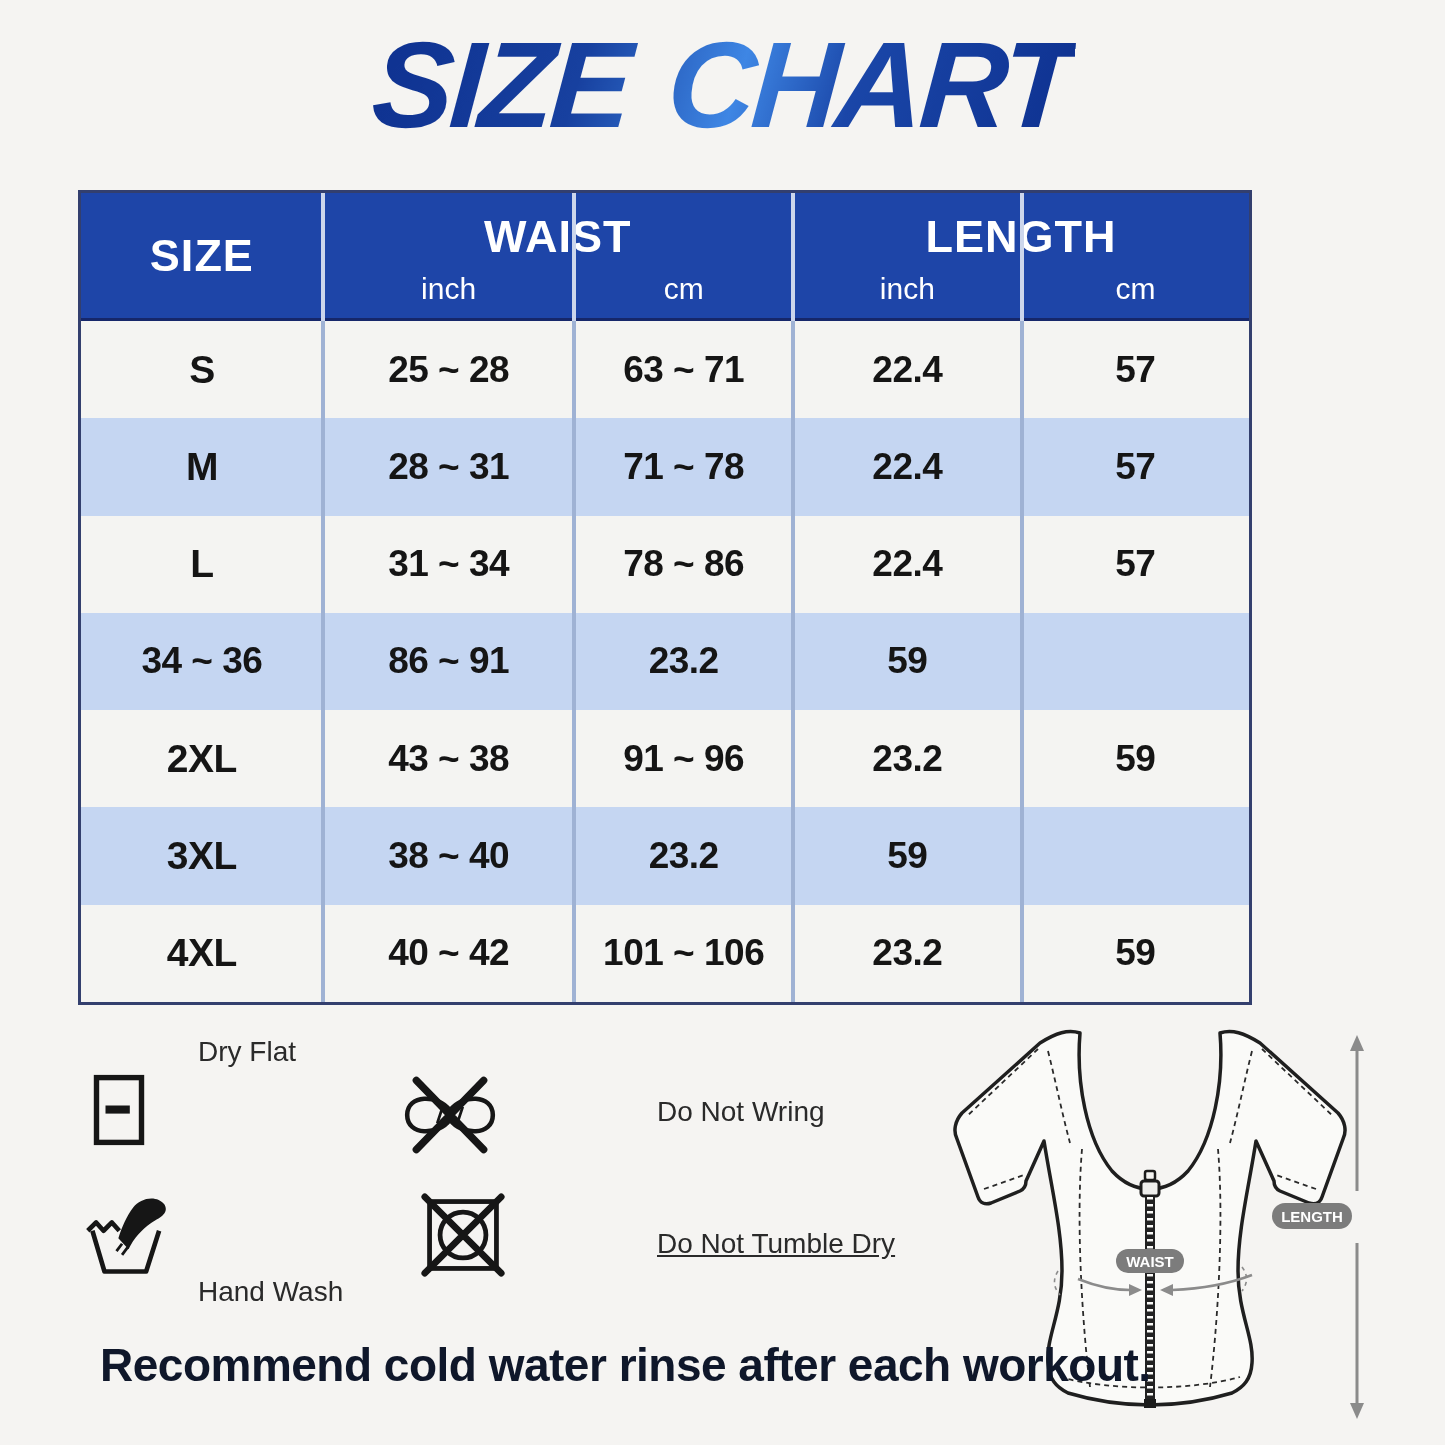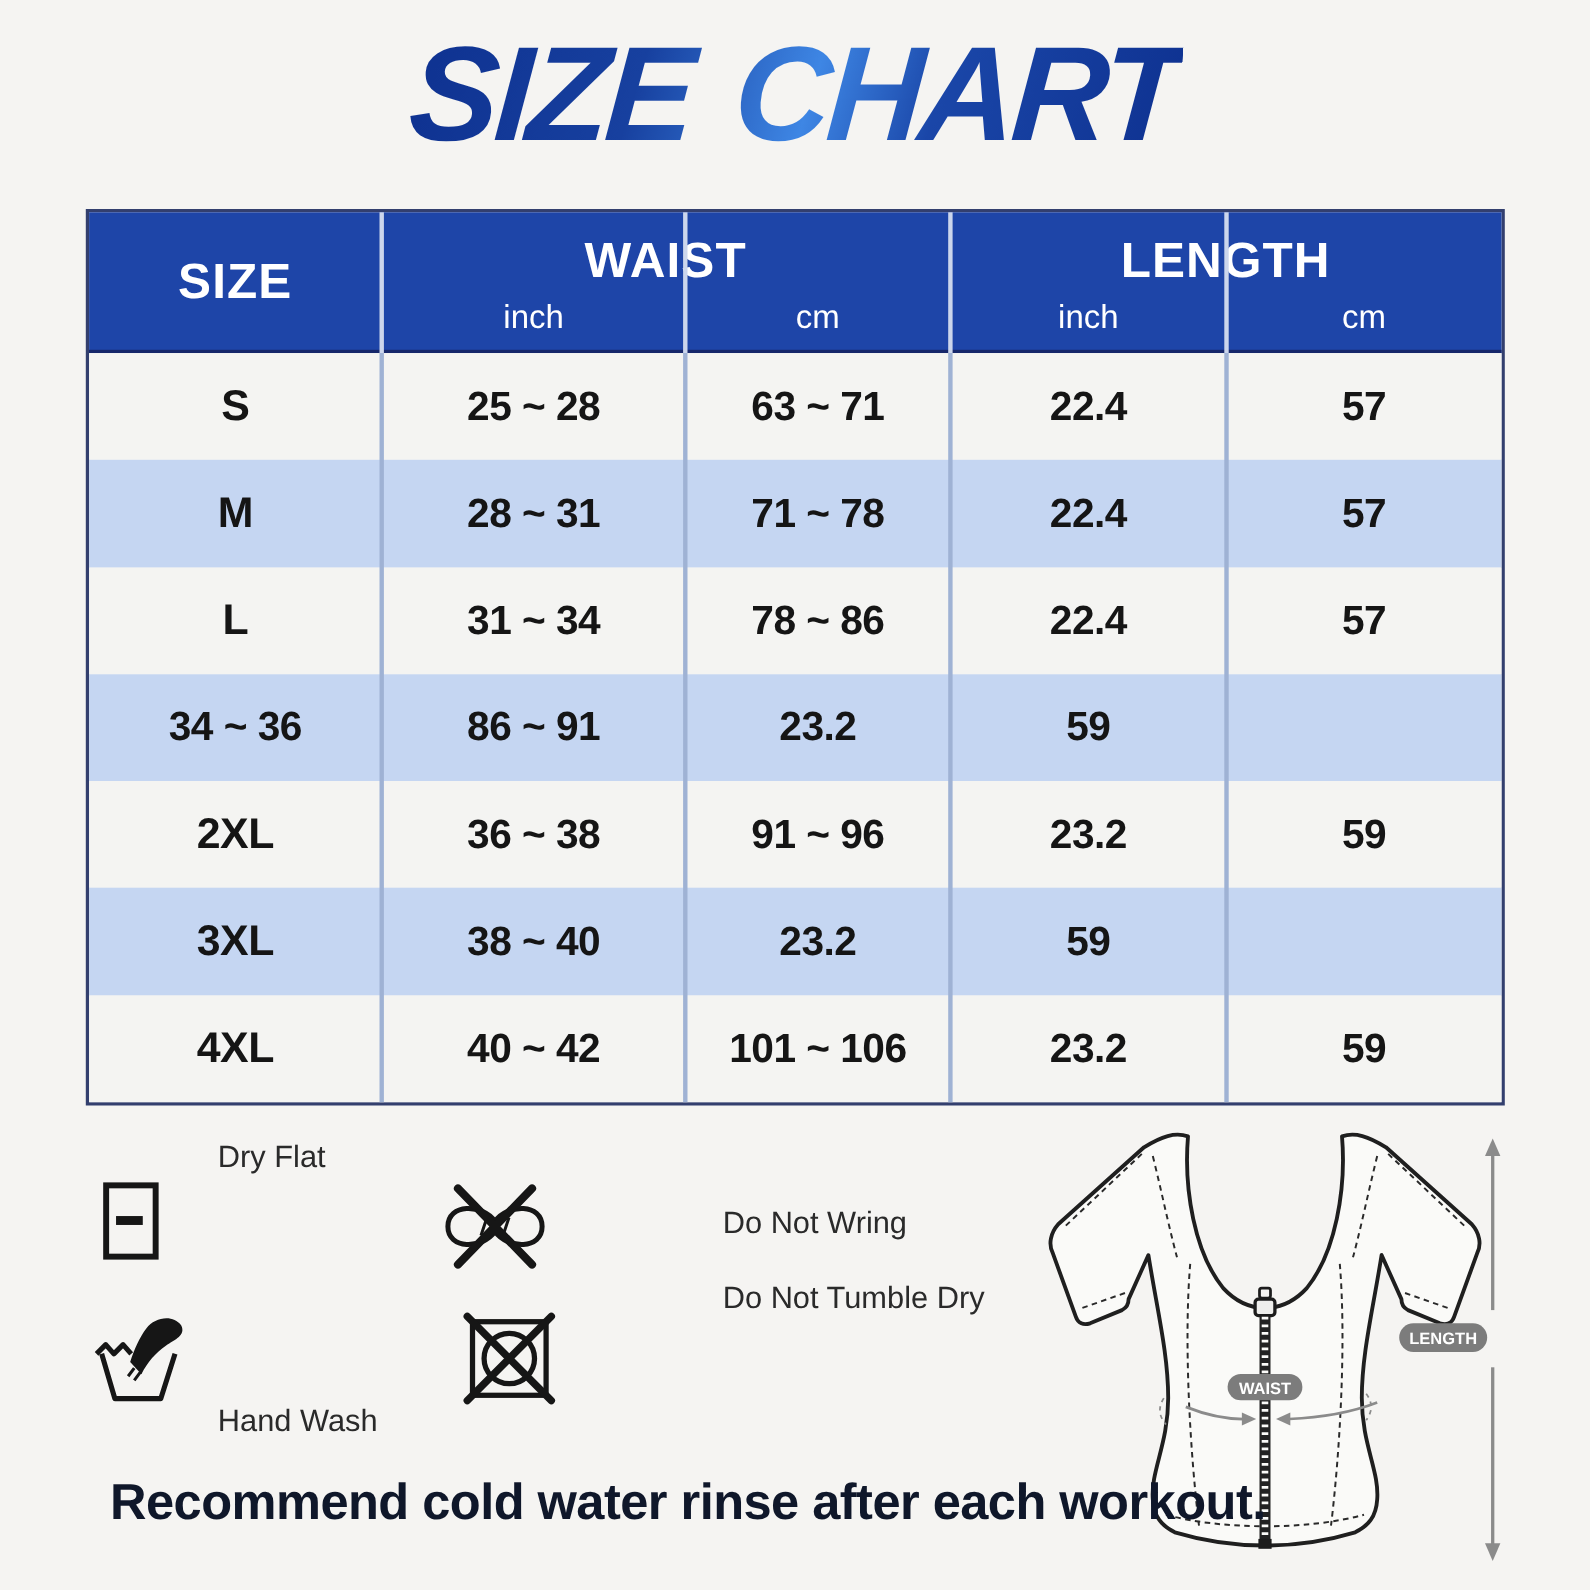--- a/index.html
+++ b/index.html
@@ -17,21 +17,21 @@
     color:#17409f;
   }
   @supports (-webkit-background-clip: text) {
     .title-text {
       background:linear-gradient(103deg,#0e3190 0%,#17409f 30%,#3e86e4 52%,#1a46a8 68%,#0e3190 100%);
       -webkit-background-clip:text; background-clip:text; color:transparent;
     }
   }
 
   
-  .size-table { position:absolute; left:78px; top:190px; width:1290px; height:815px;
+  .size-table { position:absolute; left:78px; top:190px; width:1174px; height:815px;
     border:3px solid #333f6e; background:#f4f4f2; }
   .thead { height:128px; background:#1e45a8; border-bottom:3px solid #16276a;
     display:grid; grid-template-columns:20.7% 21.55% 18.7% 19.6% 19.45%;
     grid-template-rows:72px 1fr; color:#ffffff; }
   .hcell { display:flex; align-items:center; justify-content:center; }
   .h-main { font-size:45px; font-weight:bold; letter-spacing:1px; }
   .h-size   { grid-area:1/1/3/2; }
   .h-waist  { grid-area:1/2/2/4; padding-top:16px; }
   .h-length { grid-area:1/4/2/6; padding-top:16px; }
   .h-unit { font-size:30px; font-weight:400; padding-bottom:12px; align-items:flex-end; }
@@ -104,21 +104,21 @@
         <div class="tcell">57</div>
       </div>
       <div class="trow alt">
         <div class="tcell">34 ~ 36</div>
         <div class="tcell">86 ~ 91</div>
         <div class="tcell">23.2</div>
         <div class="tcell">59</div>
       </div>
       <div class="trow">
         <div class="tcell size">2XL</div>
-        <div class="tcell">36 ~ 38</div>
+        <div class="tcell">43 ~ 38</div>
         <div class="tcell">91 ~ 96</div>
         <div class="tcell">23.2</div>
         <div class="tcell">59</div>
       </div>
       <div class="trow alt">
         <div class="tcell size">3XL</div>
         <div class="tcell">38 ~ 40</div>
         <div class="tcell">23.2</div>
         <div class="tcell">59</div>
       </div>
@@ -157,21 +157,21 @@
     <path d="M86,16 C78,5 60,8 52,19 C45,28 40,40 36,52 L47,64 C53,52 61,43 71,36 C80,30 91,26 86,16 Z" fill="#161616"></path>
     <path d="M40,58 L34,66 M46,62 L40,70" stroke="#161616" stroke-width="3"></path>
   </svg>
   <div class="care-label" style="left:198px; top:1276px;">Hand Wash</div>
 
   <svg class="care-icon" style="left:420px; top:1188px;" width="86" height="94" viewBox="0 0 90 90">
     <rect x="10" y="10" width="70" height="70" fill="none" stroke="#161616" stroke-width="5"></rect>
     <circle cx="45" cy="45" r="24" fill="none" stroke="#161616" stroke-width="5"></circle>
     <path d="M5,5 L85,85 M85,5 L5,85" stroke="#161616" stroke-width="7" stroke-linecap="round"></path>
   </svg>
-  <div class="care-label" style="left:657px; top:1164px;">Do Not Tumble Dry</div>
+  <div class="care-label" style="left:657px; top:1228px;text-decoration:underline;">Do Not Tumble Dry</div>
 
   <svg class="garment" viewBox="0 0 465 400">
 
     <polygon points="96,160 114,122 104,114 84,154" fill="#dcdcda"></polygon>
     <polygon points="344,160 326,122 336,114 356,154" fill="#dcdcda"></polygon>
 
     <path d="M150,12 C146,60 156,118 182,150 C194,163 206,168 220,168 C234,168 246,163 258,150
          C284,118 294,60 290,12 C302,8 314,12 330,22 L408,92 C415,100 417,110 413,118
          L392,176 C390,182 385,184 379,182 L350,170 C346,168 344,165 344,160 L326,120
          C318,170 308,210 308,250 C308,292 324,316 322,342 C321,358 314,366 302,372

